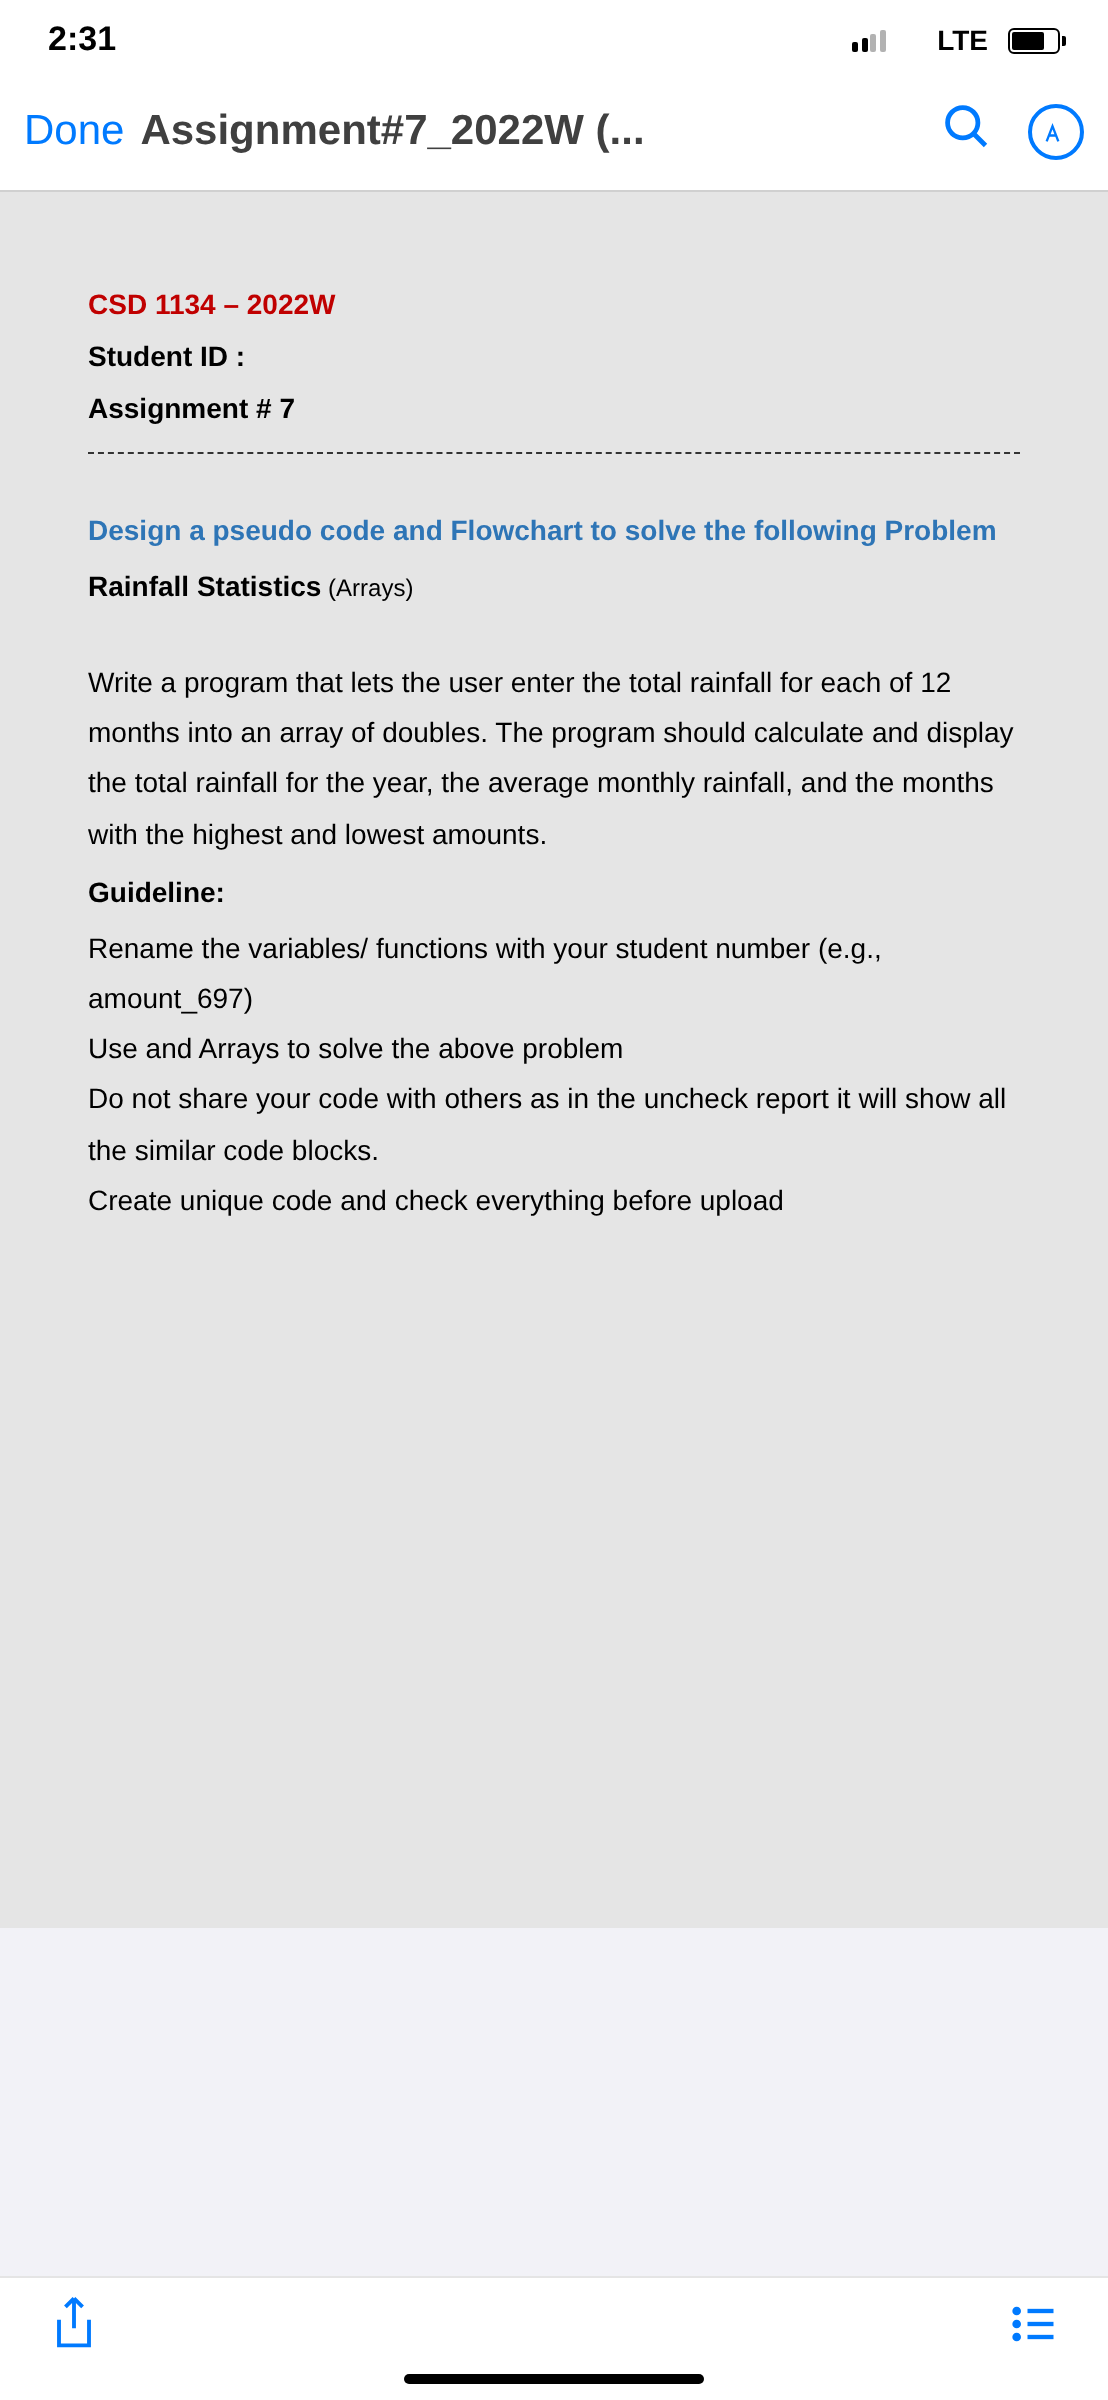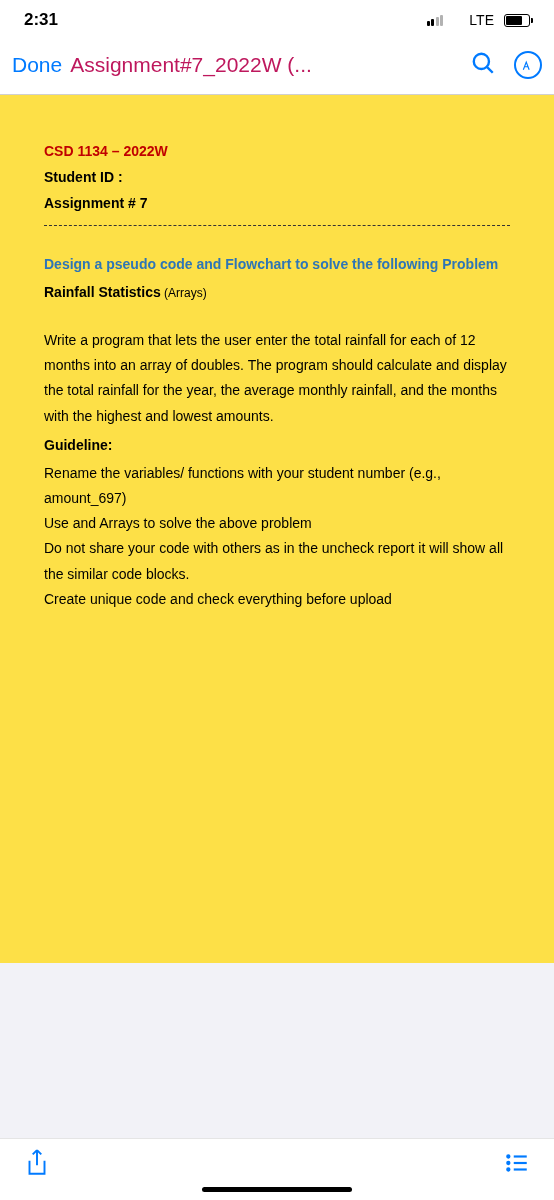--- a/index.html
+++ b/index.html
@@ -37,21 +37,21 @@
       align-items: flex-end;
       gap: 1.5px;
     }
     .signal-bar {
       width: 3px;
       background: #000;
       border-radius: 1px;
     }
     .lte-text {
       font-size: 14px;
-      font-weight: 400;
+      font-weight: 700;
       color: #000;
       margin-left: 20px;
     }
     .battery {
       width: 26px;
       height: 13px;
       border: 1.5px solid #000;
       border-radius: 3px;
       position: relative;
       margin-left: 4px;
@@ -83,22 +83,22 @@
       border-bottom: 1px solid #d0d0d0;
       box-shadow: 0 1px 0 rgba(0,0,0,0.08);
     }
     .done-btn {
       color: #007aff;
       font-size: 21px;
       font-weight: 400;
     }
     .nav-title {
       font-size: 21px;
-      font-weight: 400;
-      color: #be185d;
+      font-weight: 700;
+      color: #404040;
       flex: 1;
       white-space: nowrap;
       overflow: hidden;
       text-overflow: ellipsis;
     }
     .nav-actions {
       display: flex;
       align-items: center;
       gap: 18px;
     }
@@ -113,21 +113,21 @@
       border-radius: 50%;
       display: flex;
       align-items: center;
       justify-content: center;
       color: #007aff;
       font-size: 14px;
       font-weight: 400;
     }
     .document-area {
       padding: 48px 44px 20px;
-      background: #fde047;
+      background: #e5e5e5;
       height: 868px;
     }
     .course-header {
       color: #c00000;
       font-weight: 700;
       font-size: 14px;
       margin-bottom: 10px;
     }
     .student-line {
       font-weight: 700;

